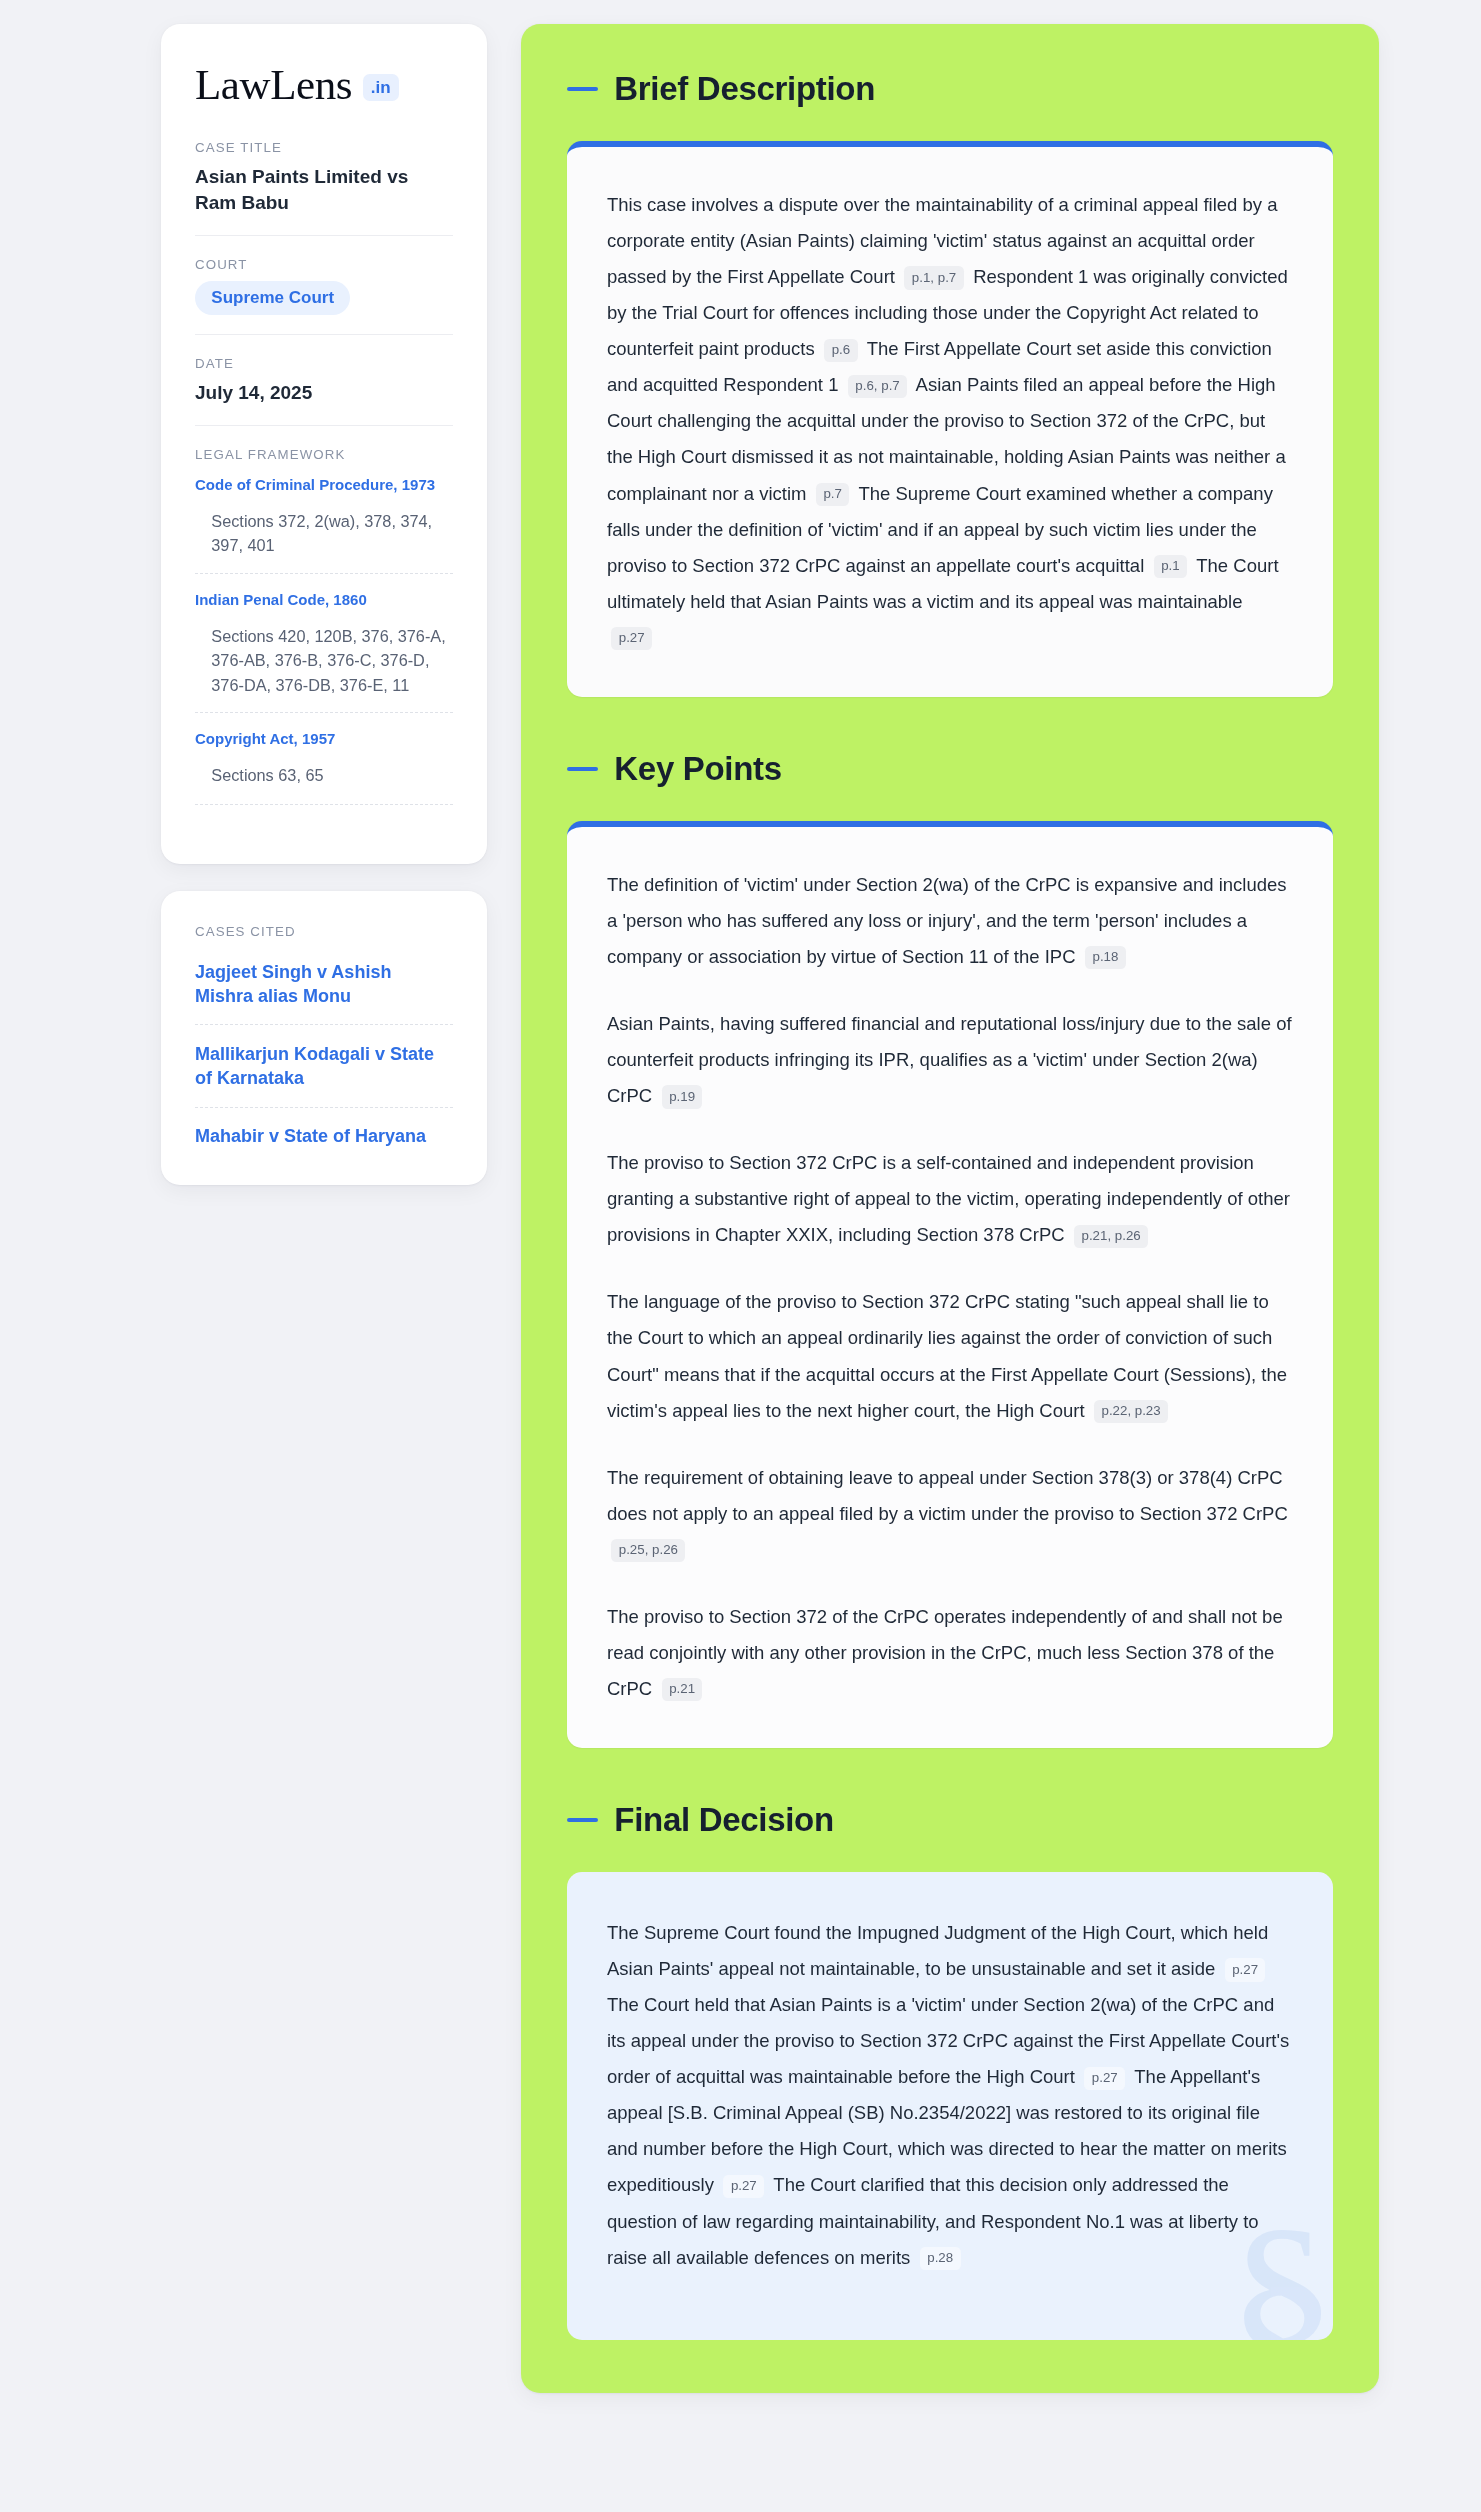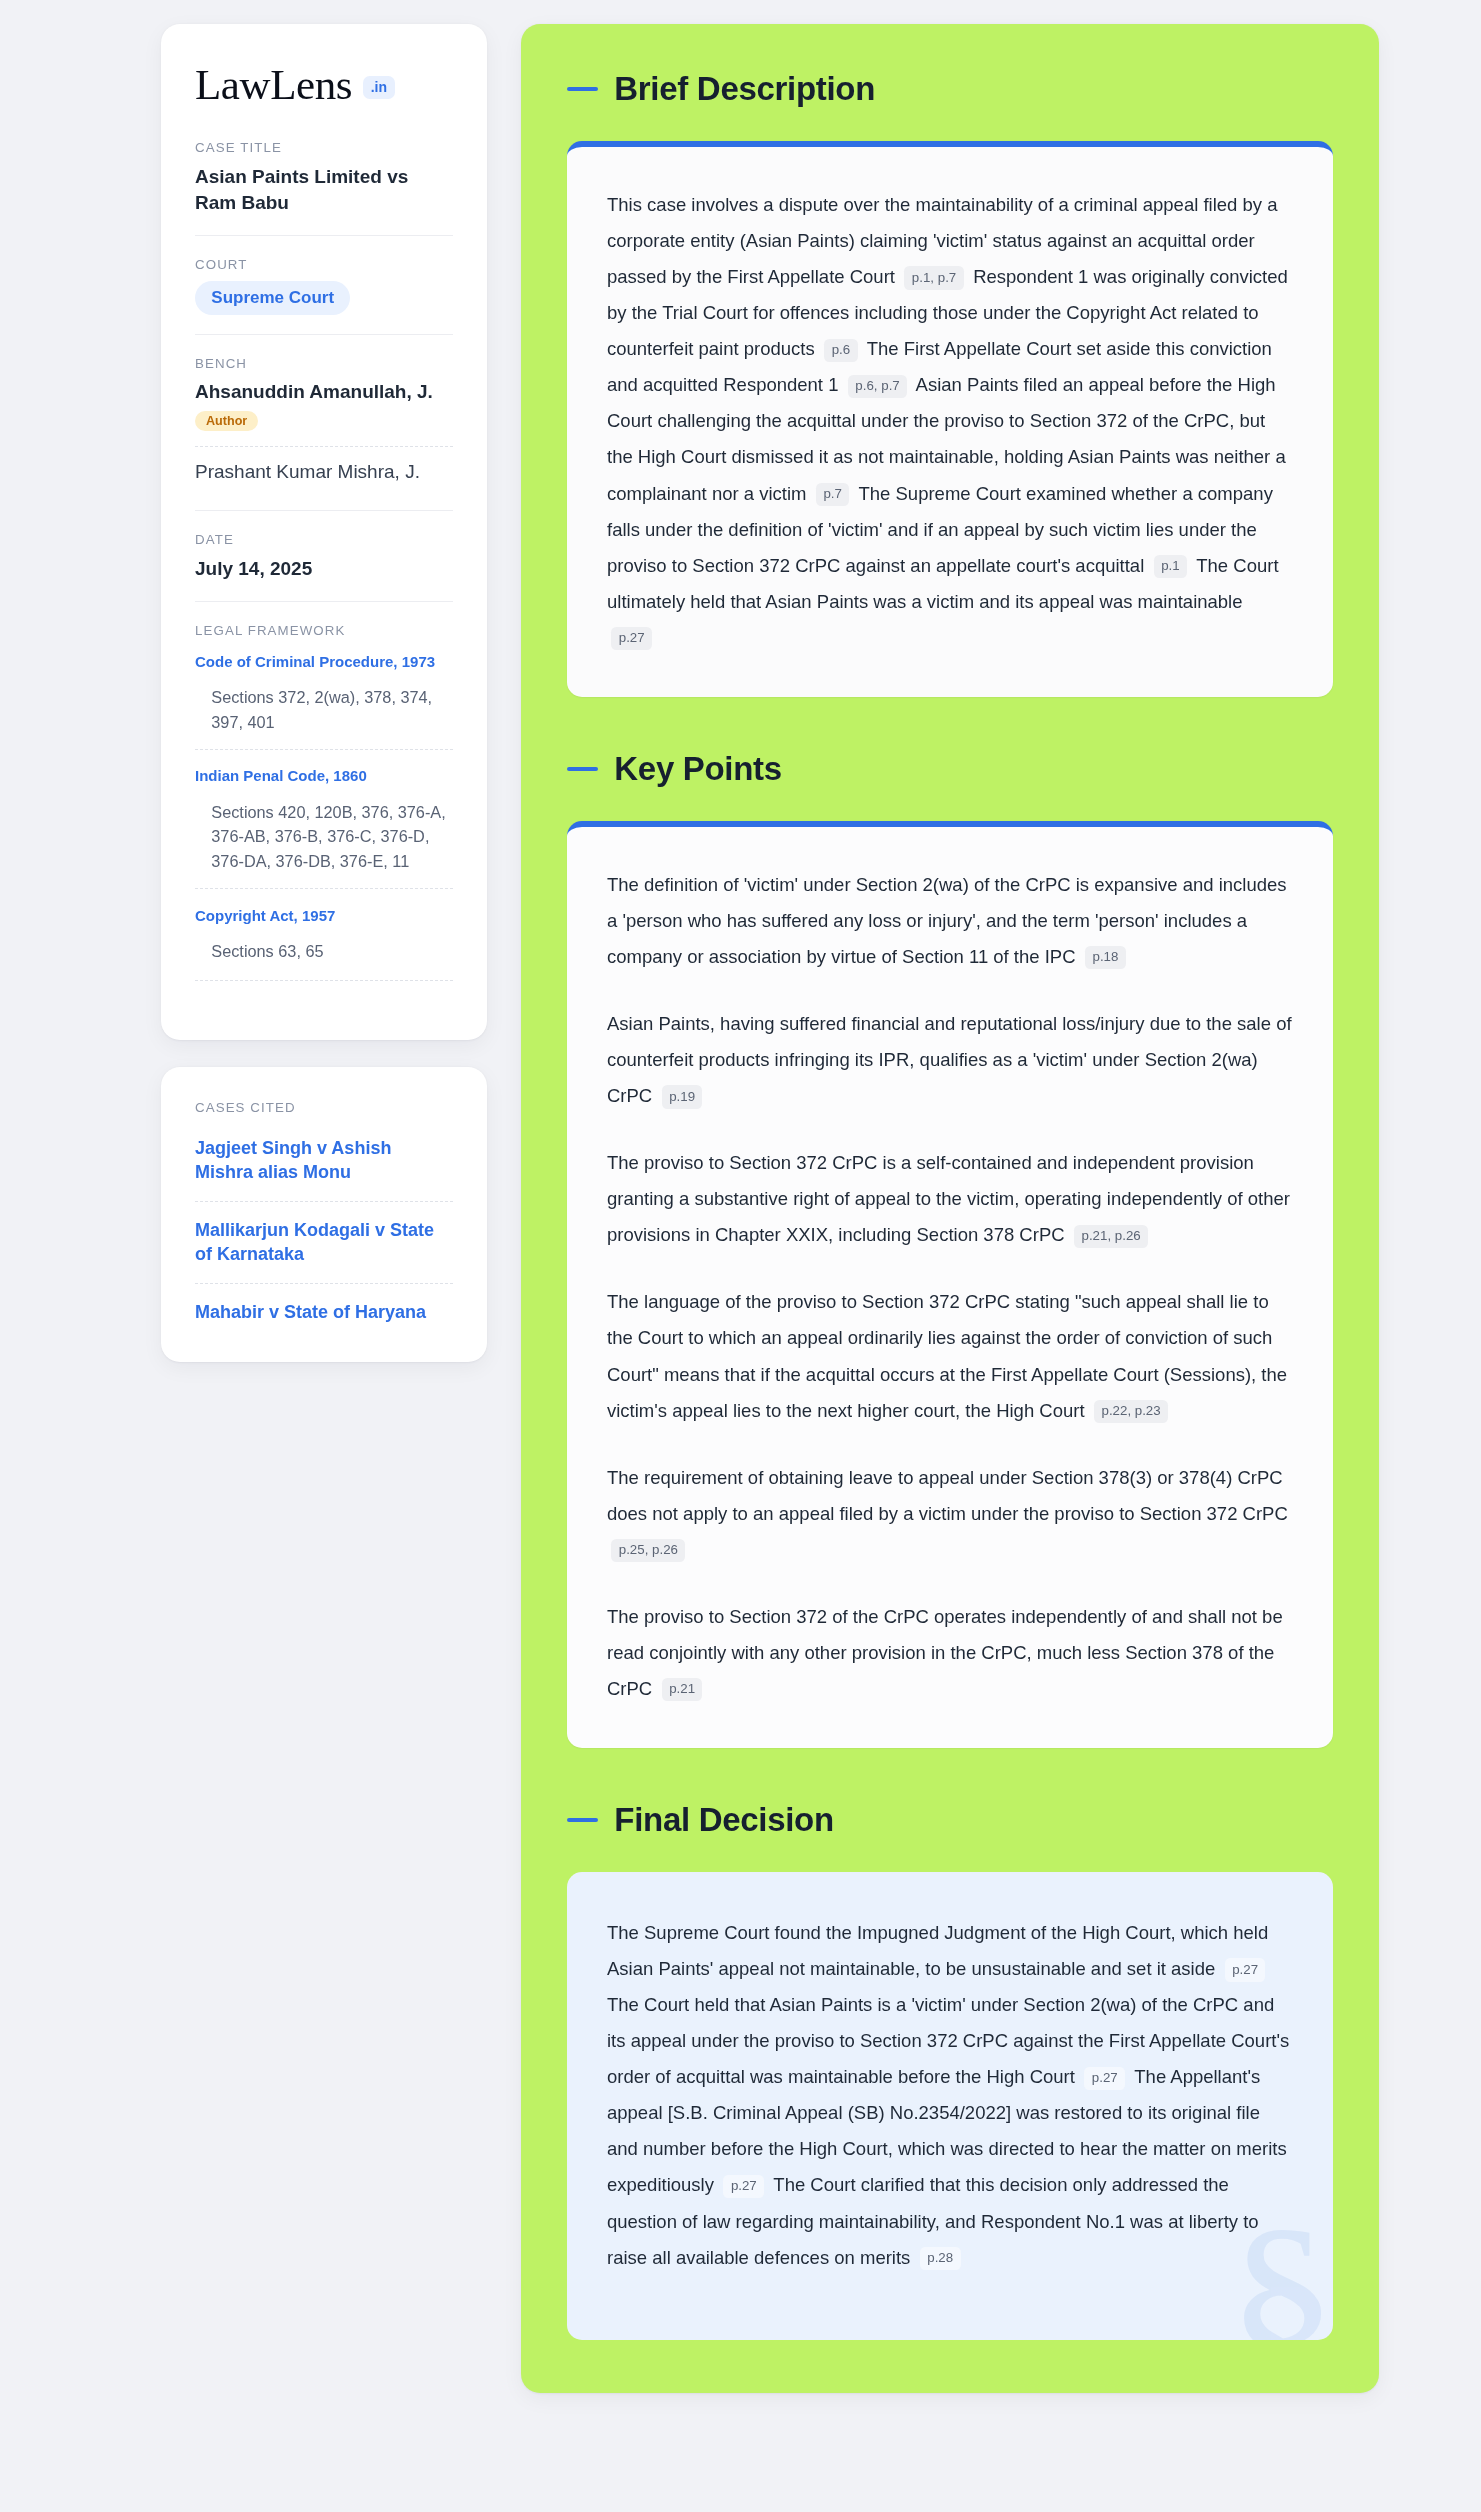--- a/index.html
+++ b/index.html
@@ -46,21 +46,21 @@
   .brand-name {
     font-family: "Liberation Serif", serif;
     font-size: 43px;
     line-height: 1;
     color: #0b0f19;
     letter-spacing: -0.4px;
   }
   .brand-tld {
     background: #e8f0fe;
     color: #2f6fe4;
-    font-size: 14px;
+    font-size: 17px;
     font-weight: 700;
     border-radius: 6.7px;
     padding: 4.4px 8.1px 5.2px 8.1px;
     line-height: 1;
     position: relative;
     top: 3px;
   }
 
   .meta-label {
     font-size: 13.3px;
@@ -261,30 +261,20 @@
       <div class="meta-block">
         <div class="meta-label">CASE TITLE</div>
         <div class="meta-value">Asian Paints Limited vs Ram Babu</div>
       </div>
 
       <div class="meta-block">
         <div class="meta-label">COURT</div>
         <span class="pill-court">Supreme Court</span>
       </div>
 
-      <div class="meta-block">
-        <div class="meta-label">BENCH</div>
-        <div class="judge">
-          <div class="judge-name">Ahsanuddin Amanullah, J.</div>
-          <span class="badge-author">Author</span>
-        </div>
-        <div class="judge">
-          <div class="judge-name secondary">Prashant Kumar Mishra, J.</div>
-        </div>
-      </div>
 
       <div class="meta-block">
         <div class="meta-label">DATE</div>
         <div class="meta-value">July 14, 2025</div>
       </div>
 
       <div class="meta-block">
         <div class="meta-label">LEGAL FRAMEWORK</div>
 
         <div class="statute">

